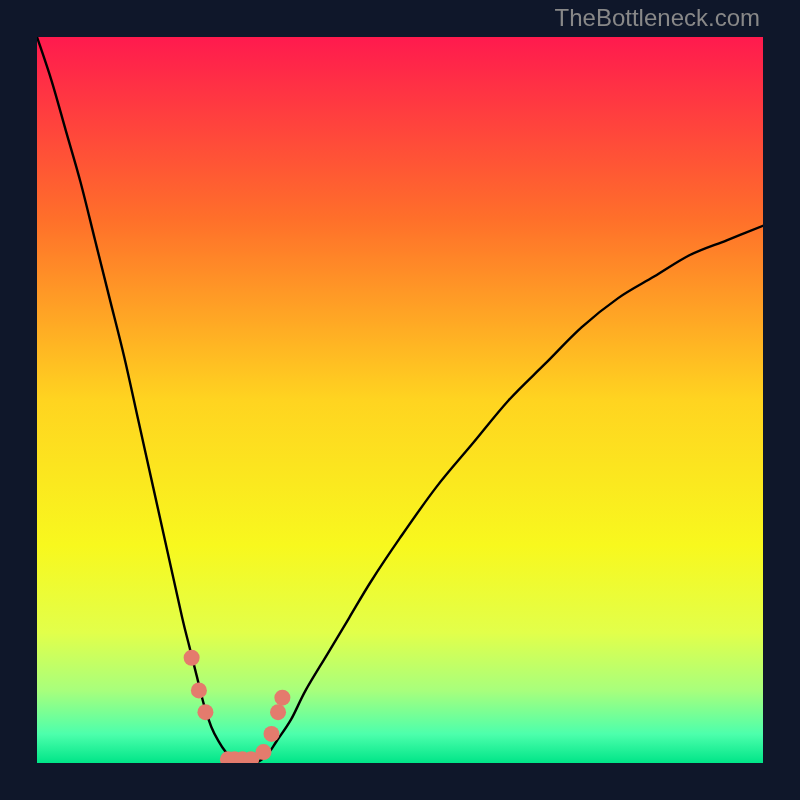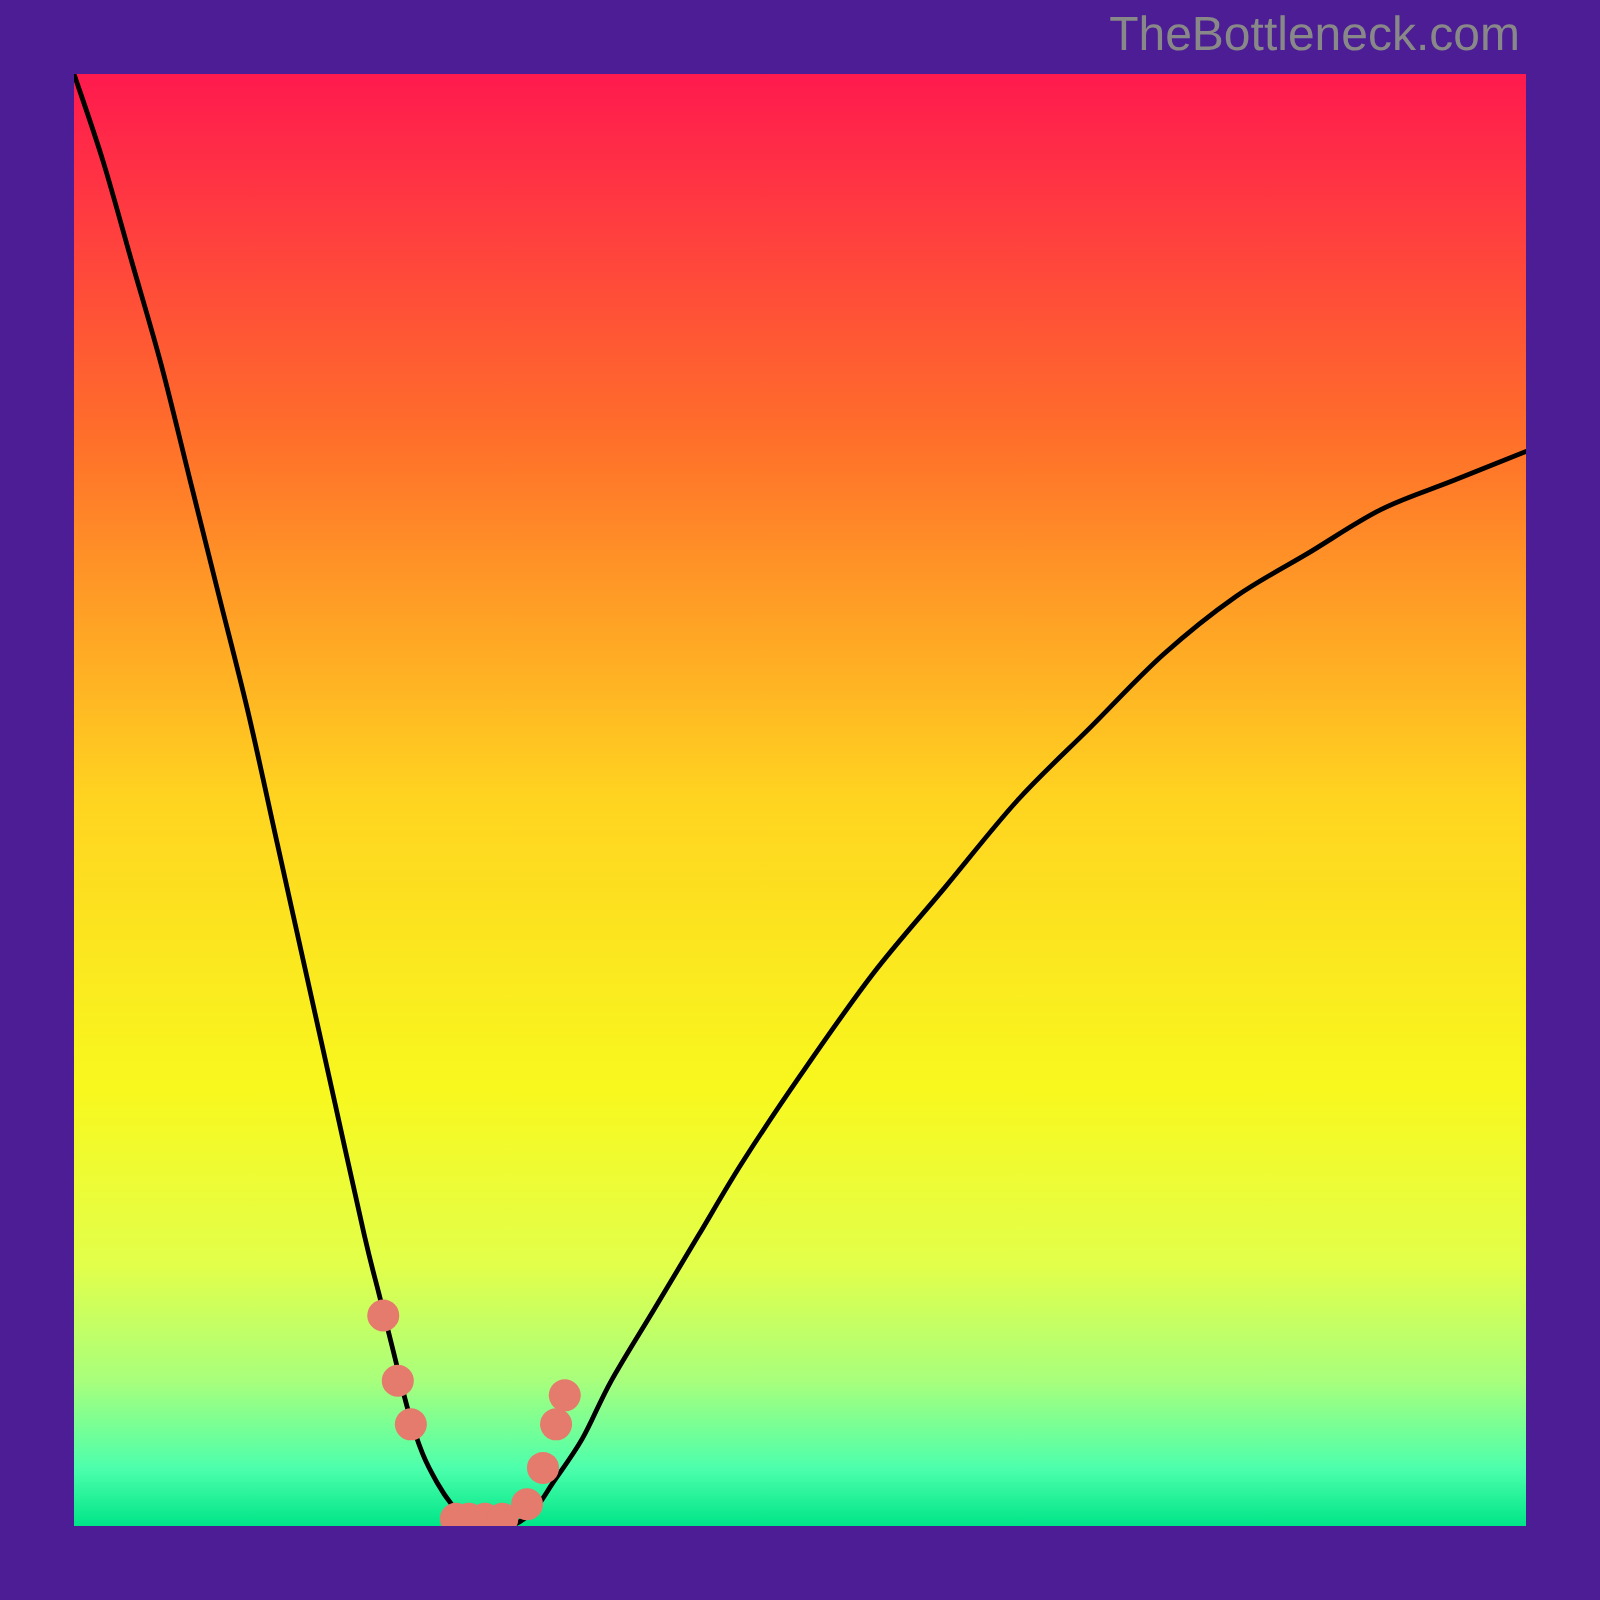--- a/index.html
+++ b/index.html
@@ -9,21 +9,21 @@
     height: 800px;
     background: #000;
     overflow: hidden;
   }
   .frame {
     position: absolute;
     left: 0;
     top: 0;
     width: 800px;
     height: 800px;
-    background: #4c1d95;
+    background: #0f172a;
   }
   .plot {
     position: absolute;
     left: 37px;
     top: 37px;
     width: 726px;
     height: 726px;
     overflow: hidden;
   }
   .watermark {

